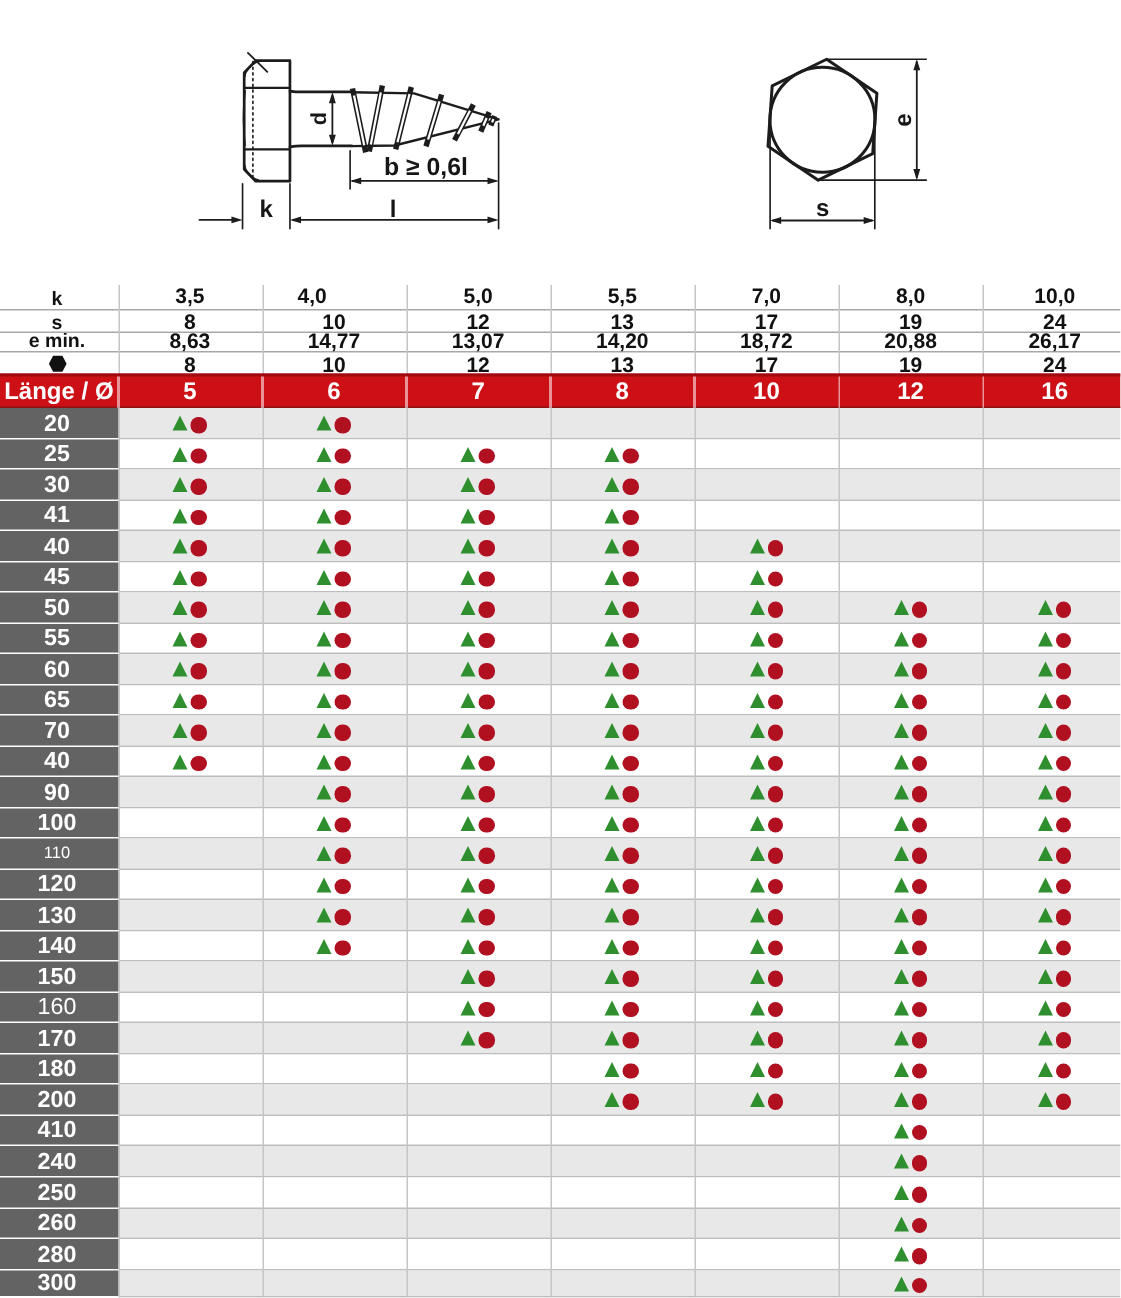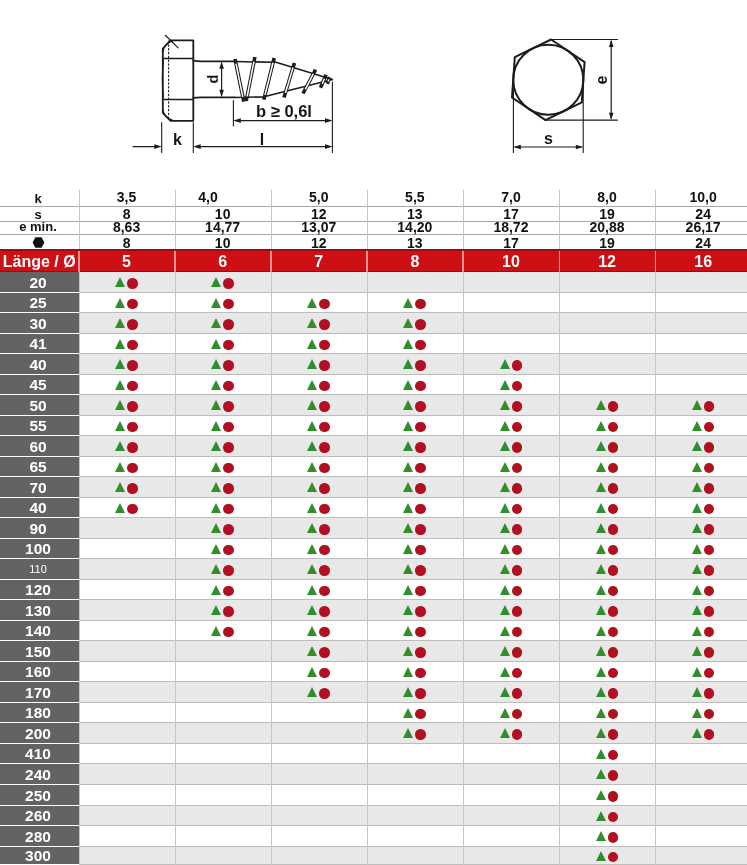--- a/index.html
+++ b/index.html
@@ -507,21 +507,21 @@
 <div class="abs" style="left:595.6px;top:5.0px;width:23px;height:12px;line-height:9px;white-space:nowrap"><span style="display:inline-block;width:0;height:0;border-left:5.1px solid transparent;border-right:5.1px solid transparent;border-bottom:10px solid #2f8f2f"></span><span style="display:inline-block;width:10.5px;height:10.5px;border-radius:50%;background:#b01020;margin-left:2px;margin-bottom:-1.6px"></span></div>
 
 <div class="abs" style="left:691.7px;top:5.0px;width:23px;height:12px;line-height:9px;white-space:nowrap"><span style="display:inline-block;width:0;height:0;border-left:5.1px solid transparent;border-right:5.1px solid transparent;border-bottom:10px solid #2f8f2f"></span><span style="display:inline-block;width:10.5px;height:10.5px;border-radius:50%;background:#b01020;margin-left:2px;margin-bottom:-1.6px"></span></div>
 </div>
 
 <div class="abs" style="left:0;top:662px;width:747px;height:20px">
 <div class="abs" style="left:78.5px;top:0;right:0;height:19px;background:#fff"></div>
 <div class="abs" style="left:78.5px;top:19px;right:0;height:1px;background:#bdbdbd"></div>
 
 <div class="abs" style="left:0;top:0;width:78.5px;height:18.5px;background:#636363"></div>
-<div class="abs ctr" style="left:0;top:1px;width:76px;height:17px;color:#fff;font-size:15.5px;font-weight:bold">160</div>
+<div class="abs ctr" style="left:0;top:1px;width:76px;height:17px;color:#fff;font-size:15.5px;font-weight:normal">160</div>
 
 <div class="abs" style="left:307.4px;top:4.5px;width:23px;height:12px;line-height:9px;white-space:nowrap"><span style="display:inline-block;width:0;height:0;border-left:5.1px solid transparent;border-right:5.1px solid transparent;border-bottom:10px solid #2f8f2f"></span><span style="display:inline-block;width:10.5px;height:10.5px;border-radius:50%;background:#b01020;margin-left:2px;margin-bottom:-1.6px"></span></div>
 
 <div class="abs" style="left:403.4px;top:4.5px;width:23px;height:12px;line-height:9px;white-space:nowrap"><span style="display:inline-block;width:0;height:0;border-left:5.1px solid transparent;border-right:5.1px solid transparent;border-bottom:10px solid #2f8f2f"></span><span style="display:inline-block;width:10.5px;height:10.5px;border-radius:50%;background:#b01020;margin-left:2px;margin-bottom:-1.6px"></span></div>
 
 <div class="abs" style="left:499.6px;top:4.5px;width:23px;height:12px;line-height:9px;white-space:nowrap"><span style="display:inline-block;width:0;height:0;border-left:5.1px solid transparent;border-right:5.1px solid transparent;border-bottom:10px solid #2f8f2f"></span><span style="display:inline-block;width:10.5px;height:10.5px;border-radius:50%;background:#b01020;margin-left:2px;margin-bottom:-1.6px"></span></div>
 
 <div class="abs" style="left:595.6px;top:4.5px;width:23px;height:12px;line-height:9px;white-space:nowrap"><span style="display:inline-block;width:0;height:0;border-left:5.1px solid transparent;border-right:5.1px solid transparent;border-bottom:10px solid #2f8f2f"></span><span style="display:inline-block;width:10.5px;height:10.5px;border-radius:50%;background:#b01020;margin-left:2px;margin-bottom:-1.6px"></span></div>
 
 <div class="abs" style="left:691.7px;top:4.5px;width:23px;height:12px;line-height:9px;white-space:nowrap"><span style="display:inline-block;width:0;height:0;border-left:5.1px solid transparent;border-right:5.1px solid transparent;border-bottom:10px solid #2f8f2f"></span><span style="display:inline-block;width:10.5px;height:10.5px;border-radius:50%;background:#b01020;margin-left:2px;margin-bottom:-1.6px"></span></div>

